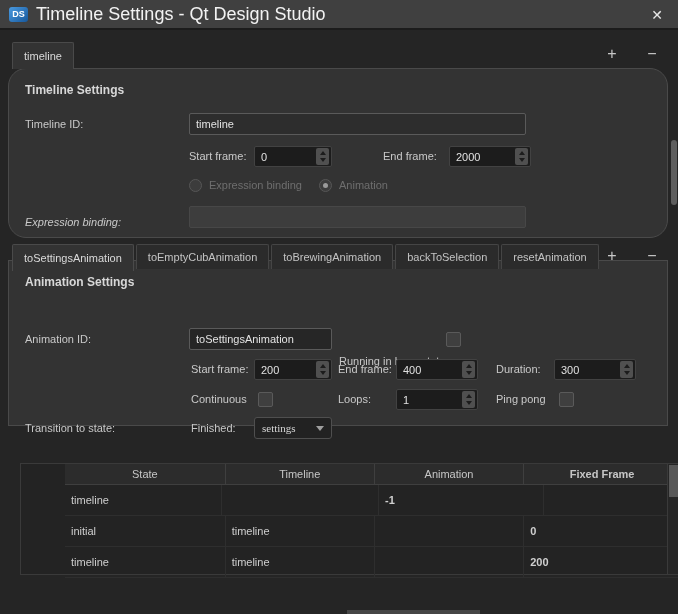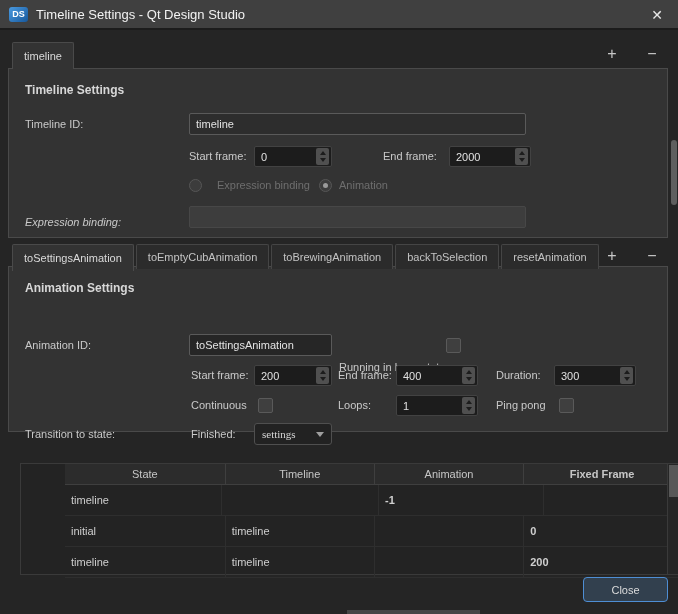--- a/index.html
+++ b/index.html
@@ -4,21 +4,21 @@
 <style>
   html,body{margin:0;padding:0;background:#111;}
   .dialog{position:relative;width:678px;height:614px;background:#252525;overflow:hidden;
           font-family:"Liberation Sans","DejaVu Sans",sans-serif;color:#c9c9c9;font-size:11px;}
   
   .titlebar{position:absolute;left:0;top:0;width:678px;height:30px;background:#404040;
             border-bottom:2px solid #1c1c1c;display:flex;align-items:center;box-sizing:border-box;}
   .logo{width:19px;height:15px;margin-left:9px;border-radius:3px;
         background:linear-gradient(135deg,#4a9ae0,#17589c);color:#fff;font-weight:bold;
         font-size:9px;display:flex;align-items:center;justify-content:center;letter-spacing:0;}
-  .win-title{margin-left:8px;font-size:13px;color:#f2f2f2;}
+  .win-title{margin-left:8px;font-size:18px;color:#f2f2f2;}
   .close-x{position:absolute;right:10px;top:4px;width:22px;height:22px;color:#e8e8e8;
            font-size:14px;display:flex;align-items:center;justify-content:center;cursor:default;}
   
   .tabbar{position:absolute;display:flex;align-items:flex-start;z-index:3;}
   .tab{box-sizing:border-box;height:25px;line-height:24px;padding:0 11px;margin-right:2px;
        background:#2b2b2b;border:1px solid #454545;border-bottom:none;
        border-radius:2px 2px 0 0;color:#c3c3c3;white-space:nowrap;}
   .tab.active{height:27px;line-height:26px;background:#333333;border-color:#4a4a4a;color:#dadada;}
   .toolbtn{position:absolute;width:22px;height:20px;color:#c8c8c8;font-size:16px;
            display:flex;align-items:center;justify-content:center;}
@@ -87,21 +87,21 @@
     <span class="win-title">Timeline Settings - Qt Design Studio</span>
     <span class="close-x">✕</span>
   </div>
 
   <div class="tabbar" style="left:12px;top:42px;">
     <div class="tab active">timeline</div>
   </div>
   <span class="toolbtn" style="left:601px;top:44px;">+</span>
   <span class="toolbtn" style="left:641px;top:44px;">−</span>
 
-  <div class="panel" style="top:68px;height:170px;">
+  <div class="panel" style="top:68px;height:170px;border-radius:18px;">
     <div class="group-title">Timeline Settings</div>
 
     <span class="lbl" style="left:16px;top:44px;">Timeline ID:</span>
     <div class="tinput" style="left:180px;top:44px;width:337px;">timeline</div>
 
     <span class="lbl" style="left:180px;top:76px;">Start frame:</span>
     <div class="spin" style="left:245px;top:77px;width:78px;">
       <span class="spin-val">0</span>
       <span class="spin-btns">
         <i class="tri-up"></i>
@@ -112,42 +112,42 @@
     <div class="spin" style="left:440px;top:77px;width:82px;">
       <span class="spin-val">2000</span>
       <span class="spin-btns">
         <i class="tri-up"></i>
         <i class="tri-dn"></i>
       </span>
     </div>
 
     <div class="radio-row" style="left:180px;top:108px;">
       <span class="radio"></span>
-      <span class="lbl disabled" style="position:static;margin-left:8px;">Expression binding</span>
+      <span class="lbl disabled" style="position:static;">Expression binding</span>
     </div>
     <div class="radio-row" style="left:310px;top:108px;">
       <span class="radio checked"></span>
       <span class="lbl disabled" style="position:static;">Animation</span>
     </div>
 
     <span class="lbl" style="left:16px;top:142px;font-style:italic;">Expression binding:</span>
     <div class="tinput disabled" style="left:180px;top:137px;width:337px;"></div>
   </div>
 
   <div class="tabbar" style="left:12px;top:244px;">
     <div class="tab active">toSettingsAnimation</div>
     <div class="tab">toEmptyCubAnimation</div>
     <div class="tab">toBrewingAnimation</div>
     <div class="tab">backToSelection</div>
     <div class="tab">resetAnimation</div>
   </div>
   <span class="toolbtn" style="left:601px;top:246px;">+</span>
   <span class="toolbtn" style="left:641px;top:246px;">−</span>
 
-  <div class="panel" style="top:266px;height:166px;">
+  <div class="panel" style="top:260px;height:166px;">
     <div class="group-title">Animation Settings</div>
 
     <span class="lbl" style="left:16px;top:67px;">Animation ID:</span>
     <div class="tinput" style="left:180px;top:67px;width:143px;background:#262626;">toSettingsAnimation</div>
     <span class="lbl" style="left:330px;top:67px;margin-top:22px;">Running in base state</span>
     <span class="checkbox" style="left:437px;top:71px;"></span>
 
     <span class="lbl" style="left:182px;top:97px;">Start frame:</span>
     <div class="spin" style="left:245px;top:98px;width:78px;">
       <span class="spin-val">200</span>
@@ -216,18 +216,17 @@
       <div class="td c1">timeline</div>
       <div class="td c2">timeline</div>
       <div class="td c3"></div>
       <div class="td c4">200</div>
     </div>
     <div class="vscroll">
       <div class="vthumb"></div>
     </div>
   </div>
 
-  <div class="close-btn">Close</div>
 
   <div class="win-vthumb"></div>
   <div class="win-hthumb"></div>
 
 </div>
 
 </body></html>

